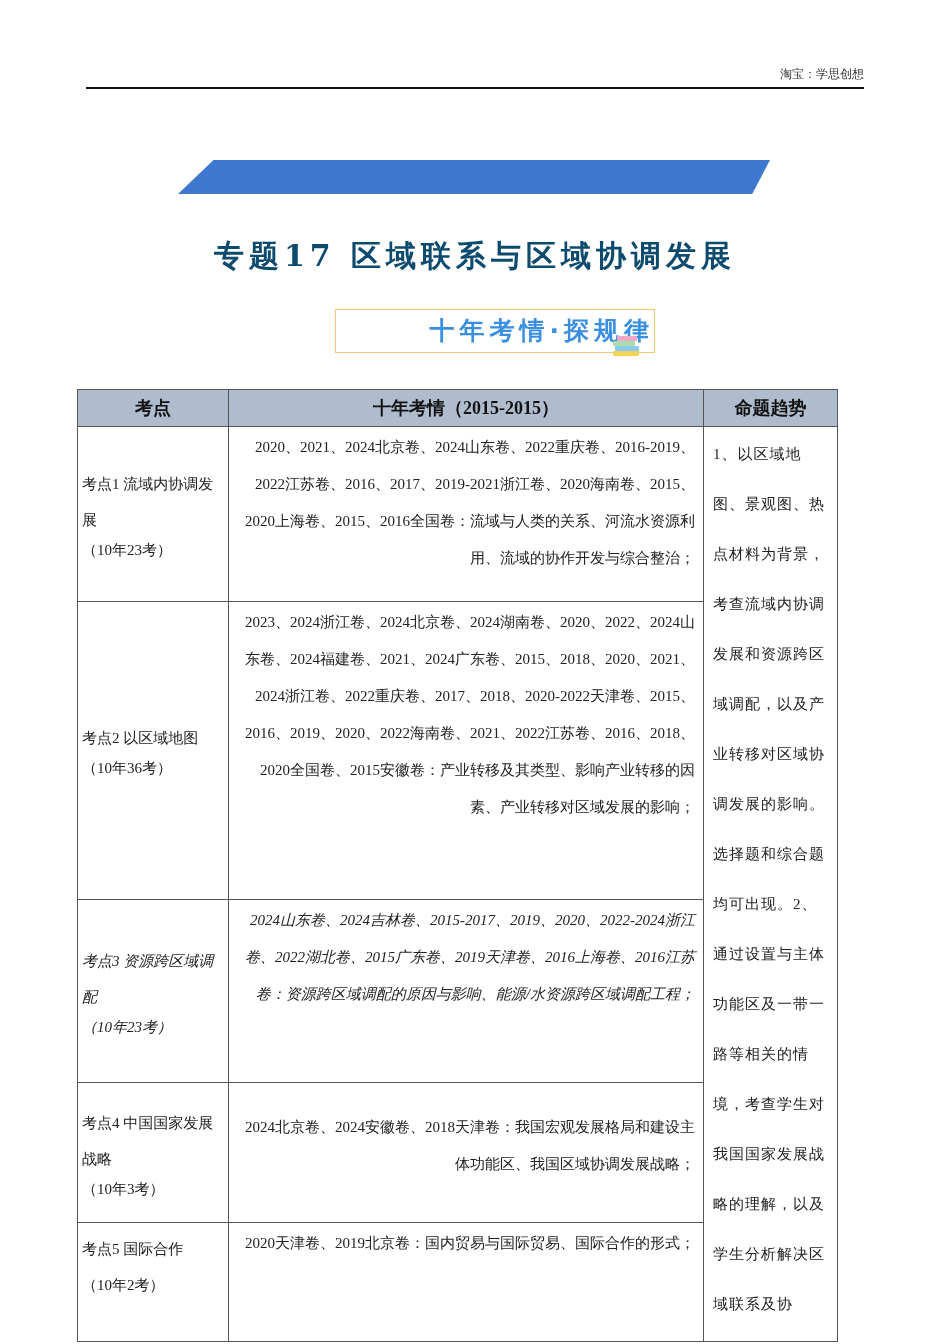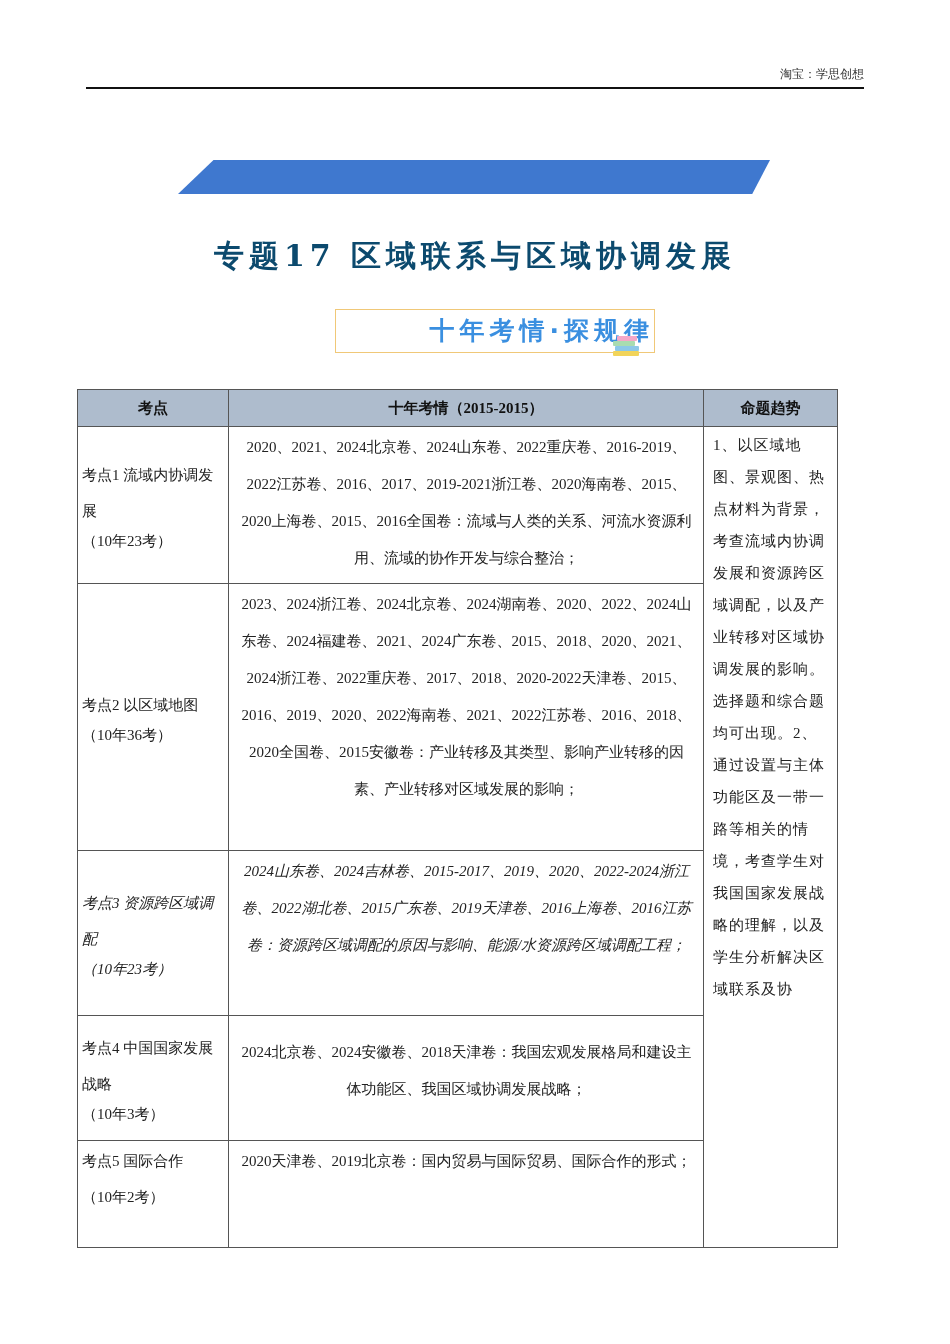--- a/index.html
+++ b/index.html
@@ -46,27 +46,27 @@
   .b4 { top: 15px; width: 26px; background: #f2d45a; }
 
   
   .tbl {
     position: absolute; left: 77px; top: 389px; width: 760px;
     border-collapse: collapse; table-layout: fixed;
     font-size: 15px; color: #222;
   }
   .tbl th, .tbl td { border: 1px solid #555; vertical-align: top; }
   .tbl th {
-    background: #aebccd; height: 34px; font-weight: bold; font-size: 15px;
+    background: #aebccd; height: 34px; font-weight: bold; font-size: 18px;
     text-align: center; vertical-align: middle; color: #111;
   }
   .kp { text-align: left; vertical-align: middle !important; line-height: 36px; padding: 0 4px; }
   .kp .sub { display: block; line-height: 24px; }
-  .detail { padding: 2px 8px 6px 9px; line-height: 37px; text-align: center; }
-  .trend { padding: 2px 6px 0 9px; line-height: 32px; letter-spacing: 1px; }
+  .detail { padding: 2px 8px 6px 9px; line-height: 37px; text-align: right; }
+  .trend { padding: 2px 6px 12px 9px; line-height: 50px; letter-spacing: 1px; }
   .r1 td { height: 146px; }
   .r2 td { height: 258px; }
   .r3 td { height: 156px; font-style: italic; }
   .r4 td { height: 106px; }
   .r5 td { height: 98px; }
   .r4 .detail { vertical-align: middle; line-height: 37px; padding-bottom: 16px; }
 </style>
 </head>
 <body>
 
@@ -123,20 +123,20 @@
       <td class="detail">2024山东卷、2024吉林卷、2015-2017、2019、2020、2022-2024浙江卷、2022湖北卷、2015广东卷、2019天津卷、2016上海卷、2016江苏卷：资源跨区域调配的原因与影响、能源/水资源跨区域调配工程；</td>
     </tr>
     <tr class="r4">
       <td class="kp">
         <span>考点4 中国国家发展战略</span>
         <span class="sub">（10年3考）</span>
       </td>
       <td class="detail">2024北京卷、2024安徽卷、2018天津卷：我国宏观发展格局和建设主体功能区、我国区域协调发展战略；</td>
     </tr>
     <tr class="r5">
-      <td class="kp" style="vertical-align:top !important; padding-top:2px;">
+      <td class="kp" style="vertical-align:top !important; padding-top:8px;">
         <span>考点5 国际合作</span>
         <span class="sub" style="line-height:36px">（10年2考）</span>
       </td>
       <td class="detail">2020天津卷、2019北京卷：国内贸易与国际贸易、国际合作的形式；</td>
     </tr>
   </tbody>
 </table>
 
 </body></html>

